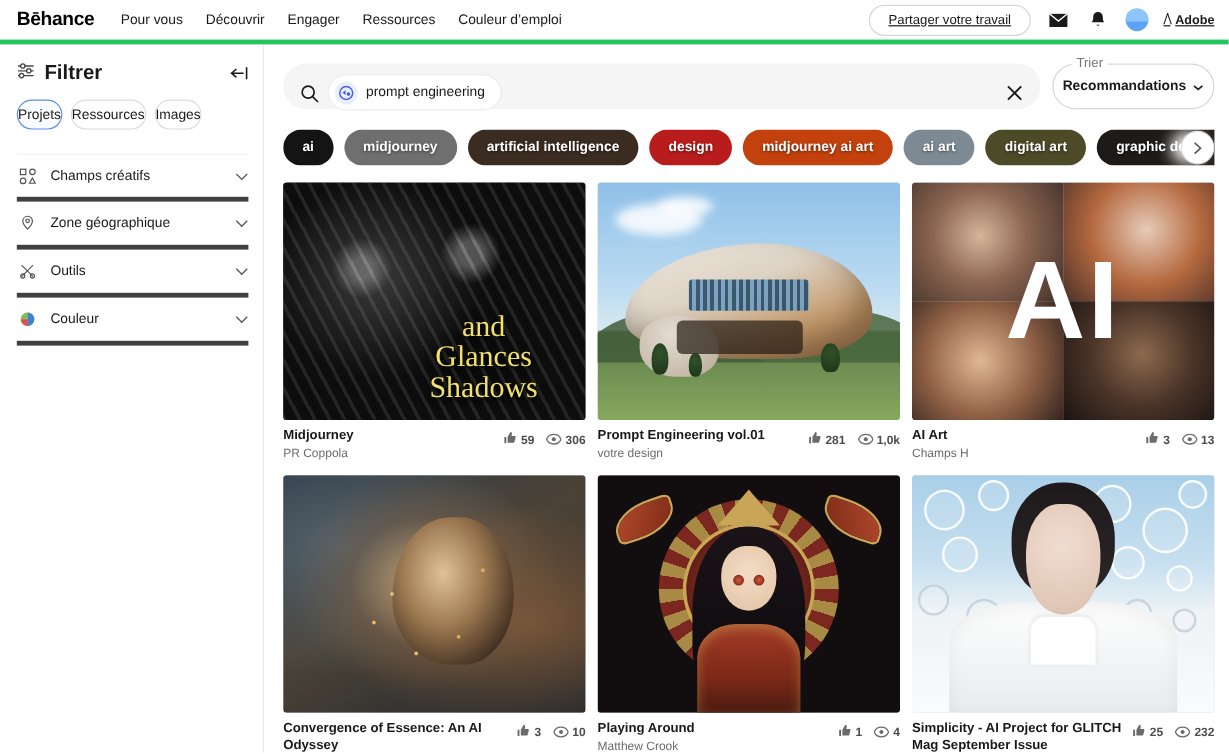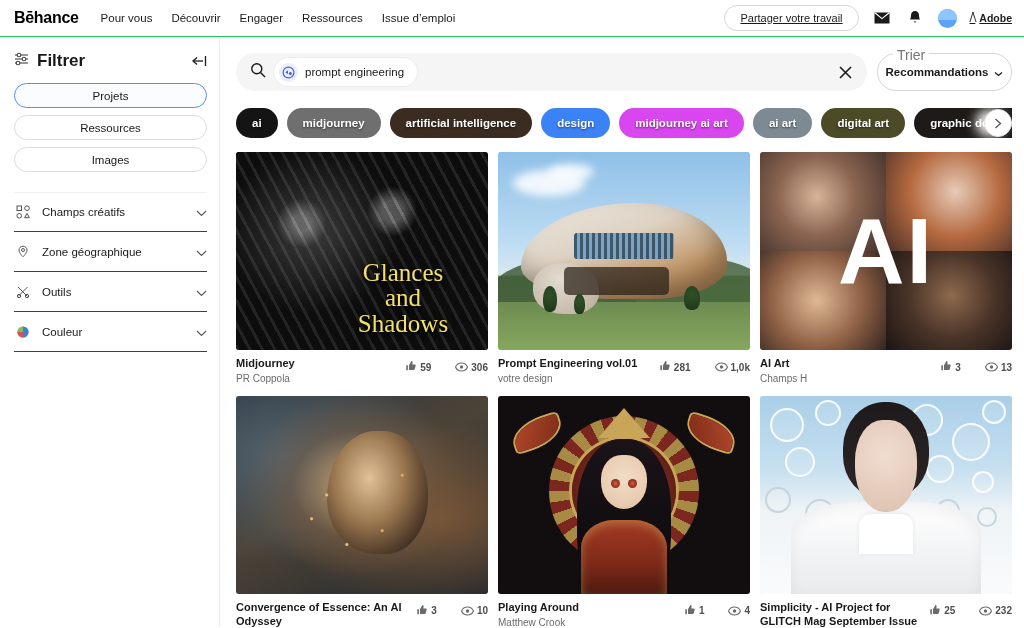--- a/index.html
+++ b/index.html
@@ -12,21 +12,21 @@
     color: #191919;
     -webkit-font-smoothing: antialiased;
   }
 
   
   .header {
     height: 37px;
     display: flex;
     align-items: center;
     padding: 0 12px 0 14px;
-    border-bottom: 1px solid #22c55e;
+    border-bottom: 4px solid #22c55e;
     background: #fff;
     position: relative;
   }
   .logo {
     font-size: 16px;
     font-weight: 700;
     letter-spacing: -0.3px;
     margin-right: 22px;
     color: #000;
     cursor: pointer;
@@ -104,59 +104,59 @@
   .filter-head {
     display: flex; align-items: center;
     margin-bottom: 12px;
     height: 20px;
   }
   .filter-label {
     font-size: 17px; font-weight: 700;
     margin-left: 8px;
   }
   .collapse-btn { margin-left: auto; cursor: pointer; display: flex; align-items: center; }
-  .pill-list { display: flex; flex-direction: column; gap: 7px; }
+  .pill-list { display: flex; flex-direction: row; gap: 7px; }
   .pill {
     height: 25px;
     border: 1px solid #dcdcdc;
     border-radius: 14px;
     display: flex; align-items: center; justify-content: center;
     font-size: 11.5px;
     cursor: pointer;
     background: #fff;
     color: #191919;
   }
   .pill.selected {
     border: 1.5px solid #5b8def;
     background: #fbfcff;
     font-weight: 500;
   }
   .accordion { margin-top: 20px; }
   .acc-row {
     display: flex; align-items: center;
     height: 40px;
-    border-bottom: 1px solid #404040;
+    border-bottom: 4px solid #404040;
     cursor: pointer;
   }
   .acc-row:first-child { border-top: 1px solid #f0f0f0; }
   .acc-icon { width: 18px; display: flex; align-items: center; justify-content: center; }
   .acc-label { font-size: 11.5px; margin-left: 10px; }
   .acc-caret { margin-left: auto; color: #555; }
 
   
   .main { flex: 1; padding: 16px 12px 0 16px; overflow: hidden; }
 
   .search-row { display: flex; align-items: flex-start; gap: 10px; }
   .search-box {
     flex: 1;
     height: 38px;
     background: #f5f5f5;
     border-radius: 19px;
     display: flex;
-    align-items: center;
+    align-items: flex-end;
     padding: 0 8px 0 14px;
     position: relative;
   }
   .search-token {
     display: flex; align-items: center;
     background: #fff;
     border-radius: 16px;
     height: 28px;
     padding: 0 13px 0 5px;
     margin-left: 8px;
@@ -185,21 +185,21 @@
     display: flex; align-items: center; justify-content: center;
     gap: 6px;
     cursor: pointer;
     background: #fff;
   }
   .sort-legend {
     position: absolute;
     top: -6px; left: 16px;
     background: #fff;
     padding: 0 4px;
-    font-size: 14px;
+    font-size: 11px;
     color: #777;
   }
   .sort-value { font-size: 11.5px; font-weight: 700; }
 
   
   .tags-row {
     display: flex;
     align-items: center;
     gap: 9px;
     margin-top: 17px;
@@ -263,21 +263,21 @@
     font-weight: 700;
     line-height: 1.25;
     color: #191919;
   }
   .card-author {
     font-size: 10px;
     color: #6b6b6b;
     margin-top: 2px;
   }
   .meta-stats {
-    display: flex; align-items: center; gap: 24px;
+    display: flex; align-items: center; gap: 10px;
     padding-top: 1px;
   }
   .stat { display: flex; align-items: center; gap: 3px; }
   .stat-num { font-size: 10px; font-weight: 700; color: #4d4d4d; }
 
   
   .art { position: absolute; inset: 0; }
 
   
   .art-glances { background:
@@ -507,21 +507,21 @@
 </head>
 <body>
 
 <div class="header">
   <div class="logo">Bēhance</div>
   <div class="nav">
     <div class="nav-item">Pour vous</div>
     <div class="nav-item">Découvrir</div>
     <div class="nav-item">Engager</div>
     <div class="nav-item">Ressources</div>
-    <div class="nav-item">Issue d’emploi</div>
+    <div class="nav-item">Couleur d’emploi</div>
   </div>
   <div class="header-right">
     <div class="share-btn">Partager votre travail</div>
     <div class="icon-btn">
       <svg width="16" height="12" viewBox="0 0 16 12">
           <rect x="0.5" y="0.5" width="15" height="11" fill="#1a1a1a"></rect>
           <path d="M0.5 0.5L8 6.6 15.5 0.5" stroke="#fff" stroke-width="1.2" fill="none"></path>
         </svg>
     </div>
     <div class="icon-btn">
@@ -682,24 +682,24 @@
     <div class="tags-row">
       <div class="tag" style="background:#141414">
           <span>ai</span>
         </div>
       <div class="tag" style="background:#6f6f6f">
           <span>midjourney</span>
         </div>
       <div class="tag" style="background:#3a2c20">
           <span>artificial intelligence</span>
         </div>
-      <div class="tag" style="background:#3b82f6">
+      <div class="tag" style="background:#b91c1c">
           <span>design</span>
         </div>
-      <div class="tag" style="background:#d946ef">
+      <div class="tag" style="background:#c2410c">
           <span>midjourney ai art</span>
         </div>
       <div class="tag" style="background:#7d8a93">
           <span>ai art</span>
         </div>
       <div class="tag" style="background:#4c4a27">
           <span>digital art</span>
         </div>
       <div class="tag" style="background:#1d1a17">
           <span>graphic designer</span>
@@ -710,22 +710,22 @@
           </svg>
       </div>
     </div>
 
     <div class="grid">
 
       <div class="card">
         <div class="thumb">
           <div class="art art-glances"></div>
           <div class="glances-type">
+            <div>and</div>
             <div>Glances</div>
-            <div>and</div>
             <div>Shadows</div>
           </div>
         </div>
         <div class="card-meta">
           <div class="meta-left">
             <div class="card-title">Midjourney</div>
             <div class="card-author">PR Coppola</div>
           </div>
           <div class="meta-stats">
             <div class="stat">

